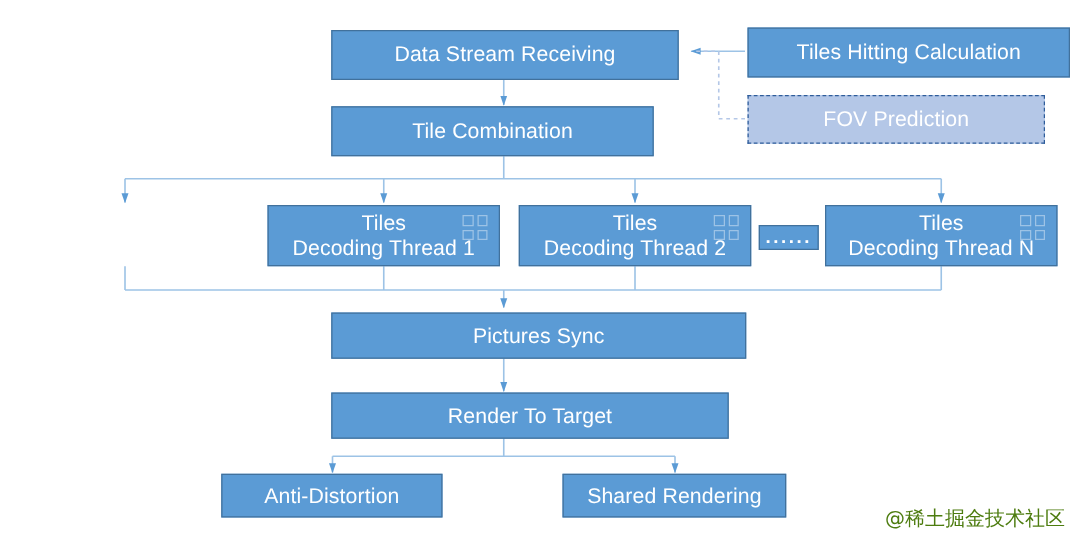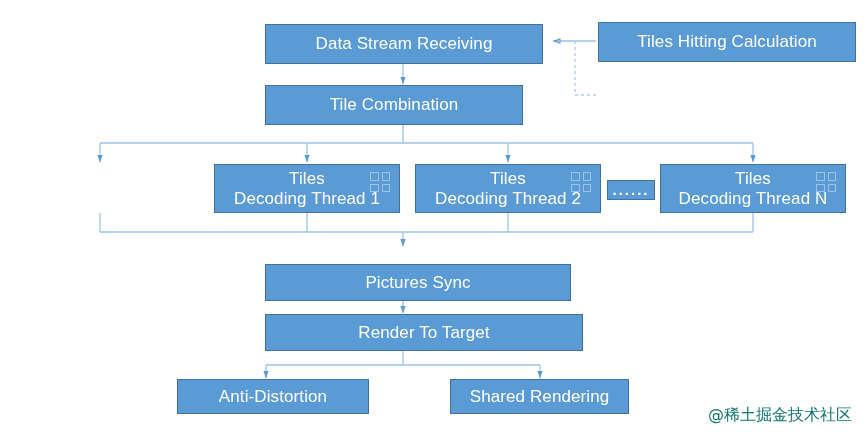--- a/index.html
+++ b/index.html
@@ -65,21 +65,21 @@
     width: 866px;
     height: 433px;
     z-index: 1;
     pointer-events: none;
   }
   .watermark {
     position: absolute;
     right: 14px;
     bottom: 7px;
     font-size: 16px;
-    color: #0f766e;
+    color: #4d7c0f;
     font-family: "DejaVu Sans", sans-serif;
     z-index: 5;
     white-space: nowrap;
   }
 </style>
 </head>
 <body>
 
 <div id="canvas">
 
@@ -121,20 +121,21 @@
       <path d="M266,365 L540,365"></path>
       <path d="M266,365 L266,378" marker-end="url(#arrow)"></path>
       <path d="M540,365 L540,378" marker-end="url(#arrow)"></path>
     </g>
   </svg>
 
   <div class="node" style="left:265px; top:24px; width:278px; height:40px;">Data Stream Receiving</div>
 
   <div class="node" style="left:598px; top:22px; width:258px; height:40px;">Tiles Hitting Calculation</div>
 
+  <div class="node dashed" style="left:598px; top:76px; width:238px; height:39px;">FOV Prediction</div>
 
   <div class="node" style="left:265px; top:85px; width:258px; height:40px;">Tile Combination</div>
 
 
   <div class="node" style="left:214px; top:164px; width:186px; height:49px;">
     <span>Tiles
 Decoding Thread 1</span>
     <span class="tile-icon">
       <i></i><i></i><i></i><i></i>
     </span>
@@ -151,23 +152,23 @@
   <div class="node ellipsis" style="left:607px; top:180px; width:48px; height:20px;">......</div>
 
   <div class="node" style="left:660px; top:164px; width:186px; height:49px;">
     <span>Tiles
 Decoding Thread N</span>
     <span class="tile-icon">
       <i></i><i></i><i></i><i></i>
     </span>
   </div>
 
-  <div class="node" style="left:265px; top:264px; width:306px; height:37px;">Pictures Sync</div>
+  <div class="node" style="left:265px; top:250px; width:332px; height:37px;">Pictures Sync</div>
 
   <div class="node" style="left:265px; top:314px; width:318px; height:37px;">Render To Target</div>
 
-  <div class="node" style="left:177px; top:379px; width:192px; height:35px;">Anti-Distortion</div>
+  <div class="node" style="left:177px; top:379px; width:177px; height:35px;">Anti-Distortion</div>
 
   <div class="node" style="left:450px; top:379px; width:179px; height:35px;">Shared Rendering</div>
 
   <div class="watermark">@稀土掘金技术社区</div>
 
 </div>
 
 </body></html>

